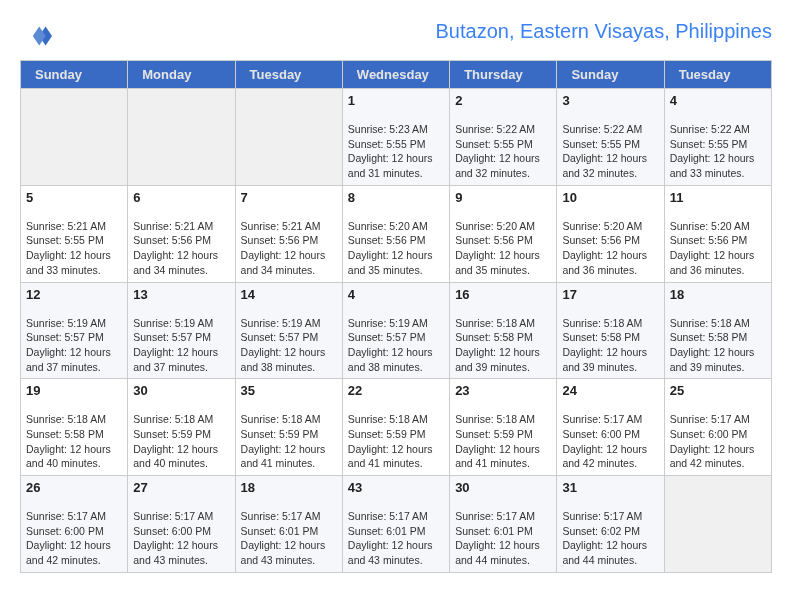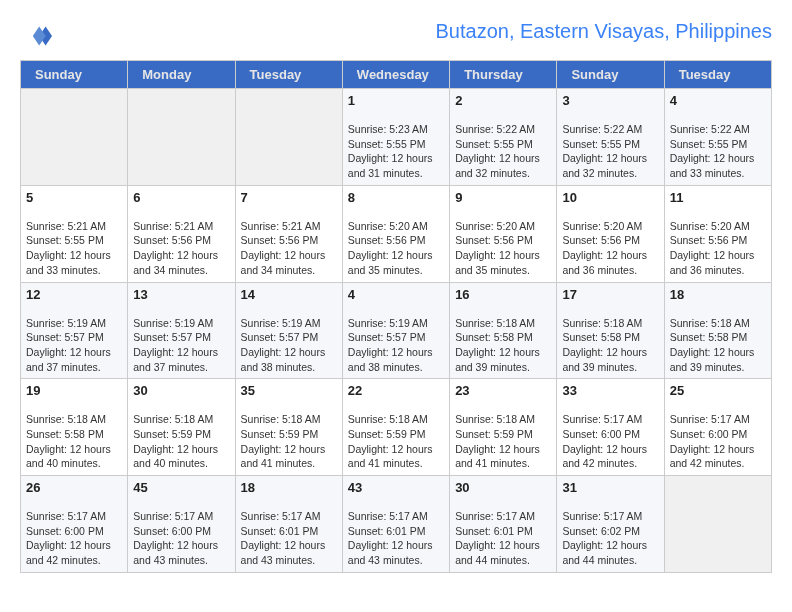--- a/index.html
+++ b/index.html
@@ -211,35 +211,35 @@
         </td>
         <td>
           <span class="day-number">22</span>
           <div class="day-info">Sunrise: 5:18 AM<br>Sunset: 5:59 PM<br>Daylight: 12 hours and 41 minutes.</div>
         </td>
         <td>
           <span class="day-number">23</span>
           <div class="day-info">Sunrise: 5:18 AM<br>Sunset: 5:59 PM<br>Daylight: 12 hours and 41 minutes.</div>
         </td>
         <td>
-          <span class="day-number">33</span>
+          <span class="day-number">24</span>
           <div class="day-info">Sunrise: 5:17 AM<br>Sunset: 6:00 PM<br>Daylight: 12 hours and 42 minutes.</div>
         </td>
         <td>
           <span class="day-number">25</span>
           <div class="day-info">Sunrise: 5:17 AM<br>Sunset: 6:00 PM<br>Daylight: 12 hours and 42 minutes.</div>
         </td>
       </tr>
       <tr>
         <td>
           <span class="day-number">26</span>
           <div class="day-info">Sunrise: 5:17 AM<br>Sunset: 6:00 PM<br>Daylight: 12 hours and 42 minutes.</div>
         </td>
         <td>
-          <span class="day-number">45</span>
+          <span class="day-number">27</span>
           <div class="day-info">Sunrise: 5:17 AM<br>Sunset: 6:00 PM<br>Daylight: 12 hours and 43 minutes.</div>
         </td>
         <td>
           <span class="day-number">18</span>
           <div class="day-info">Sunrise: 5:17 AM<br>Sunset: 6:01 PM<br>Daylight: 12 hours and 43 minutes.</div>
         </td>
         <td>
           <span class="day-number">43</span>
           <div class="day-info">Sunrise: 5:17 AM<br>Sunset: 6:01 PM<br>Daylight: 12 hours and 43 minutes.</div>
         </td>

